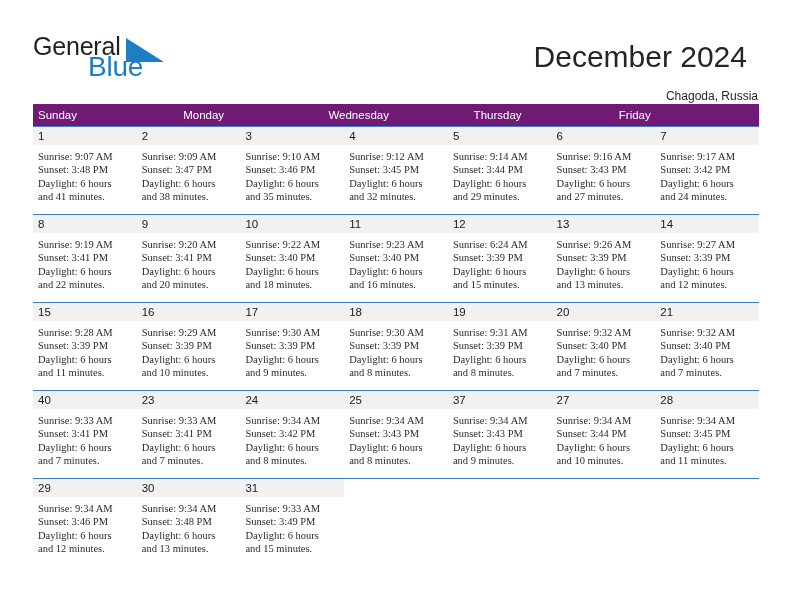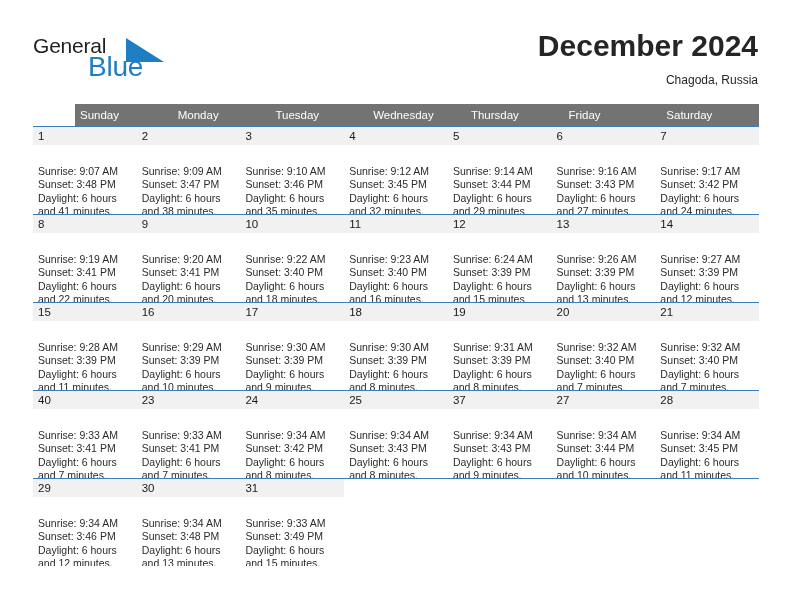--- a/index.html
+++ b/index.html
@@ -33,21 +33,21 @@
     position: absolute;
     left: 33px;
     top: 33px;
     width: 210px;
     height: 56px;
   }
   .brand-general {
     position: absolute;
     left: 0;
     top: 0;
-    font-size: 21px;
+    font-size: 25px;
     letter-spacing: -0.2px;
     color: #231f20;
     line-height: 26px;
   }
   .brand-blue {
     position: absolute;
     left: 55px;
     top: 21px;
     font-size: 28px;
     letter-spacing: -0.2px;
@@ -64,44 +64,43 @@
   .title-block {
     position: absolute;
     right: 34px;
     top: 28px;
     text-align: right;
   }
   .cal-title {
     font-size: 30px;
     line-height: 36px;
     color: #252525;
-    font-weight: bold;
-    margin: 0;
+    font-weight: normal;
+    margin: 11px;
     white-space: nowrap;
   }
   .cal-subtitle {
     font-size: 12px;
     line-height: 20px;
     color: #252525;
     margin: 6px 0 0 0;
     white-space: nowrap;
   }
 
   
   .calendar {
     position: absolute;
     left: 33px;
     top: 104px;
     width: 726px;
   }
   .weekdays {
     display: flex;
-    background: #737373;
+    background: #701a75;
     height: 22px;
-    margin-left: 42px;
   }
   .weekday {
     flex: 1 1 0;
     color: #ffffff;
     font-size: 11.5px;
     line-height: 22px;
     padding-left: 5px;
     box-sizing: border-box;
     white-space: nowrap;
     overflow: hidden;
@@ -128,24 +127,25 @@
     font-size: 11.5px;
     line-height: 18px;
     padding-left: 5px;
     color: #1a1a1a;
     box-sizing: border-box;
   }
   .daycell.empty .daynum {
     background: transparent;
   }
   .daycell .details {
-    padding: 20px 4px 0 5px;
+    padding: 5px 4px 0 5px;
     font-size: 10.5px;
     line-height: 13.4px;
     color: #2b2b2b;
+    font-family: Liberation Serif, serif;
   }
   .details .line {
     white-space: nowrap;
   }
 </style>
 </head>
 <body>
 
 <div class="page">
 
@@ -166,25 +166,23 @@
       <div class="cal-subtitle">Chagoda, Russia</div>
     </div>
 
   </div>
 
   <div class="calendar">
 
     <div class="weekdays">
       <div class="weekday">Sunday</div>
       <div class="weekday">Monday</div>
-      <div class="weekday">Tuesday</div>
       <div class="weekday">Wednesday</div>
       <div class="weekday">Thursday</div>
       <div class="weekday">Friday</div>
-      <div class="weekday">Saturday</div>
     </div>
 
     <div class="week">
       <div class="daycell">
         <div class="daynum">1</div>
         <div class="details">
           <div class="line">Sunrise: 9:07 AM</div>
           <div class="line">Sunset: 3:48 PM</div>
           <div class="line">Daylight: 6 hours</div>
           <div class="line">and 41 minutes.</div>

